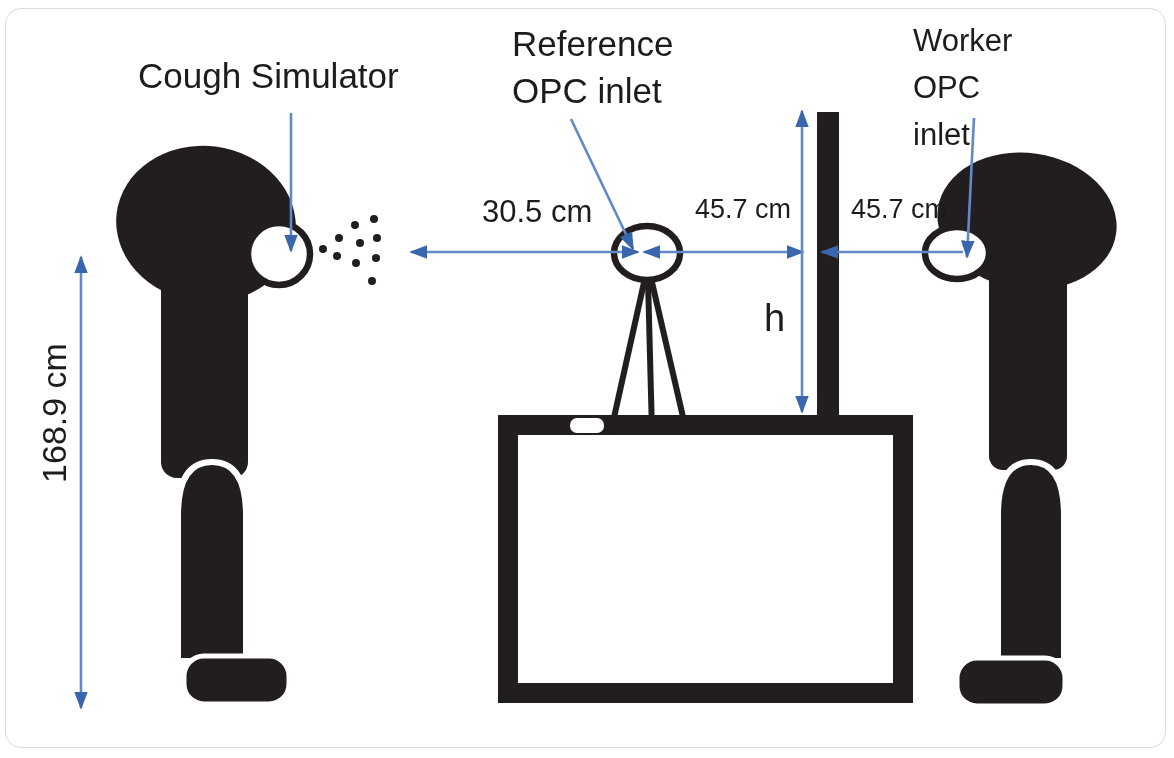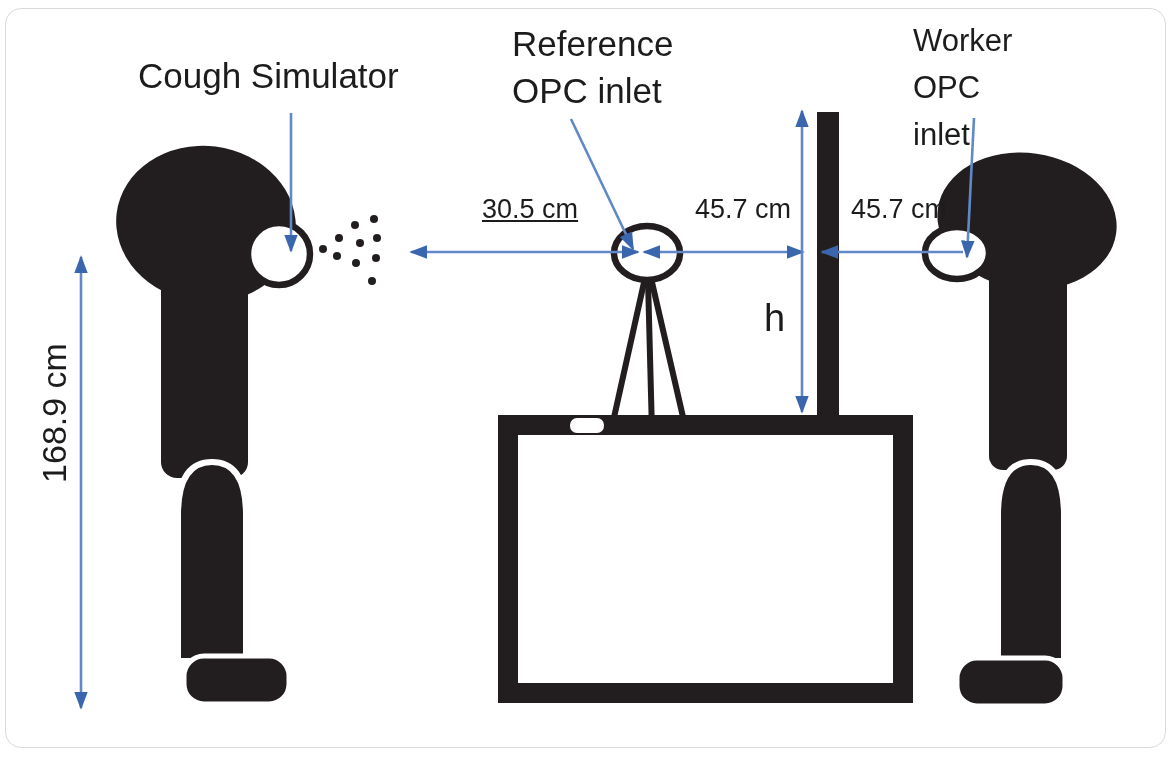--- a/index.html
+++ b/index.html
@@ -45,21 +45,21 @@
   .ml { white-space: pre-line; }
   #lbl-cough  { left: 138px; top: 56px;  font-size: 35px; }
   #lbl-ref    { left: 512px; top: 20px;  font-size: 35px; line-height: 47px; }
   #lbl-worker { left: 884px; top: 17px;  font-size: 31px; line-height: 47px; margin-left: 29px; }
   #lbl-height {
     left: -26px; top: 393px;
     width: 160px; height: 40px; line-height: 40px;
     text-align: center; font-size: 34px;
     transform: rotate(-90deg);
   }
-  #lbl-d1 { left: 482px; top: 194px; font-size: 27px; text-decoration: underline; }
+  #lbl-d1 { left: 482px; top: 194px; font-size: 31px; }
   #lbl-d2 { left: 695px; top: 194px; font-size: 27px; }
   #lbl-d3 { left: 851px; top: 194px; font-size: 27px; }
   #lbl-h  { left: 764px; top: 297px; font-size: 38px; }
 </style>
 </head>
 <body>
 
 <div class="stage">
 
   <div class="card"></div>

